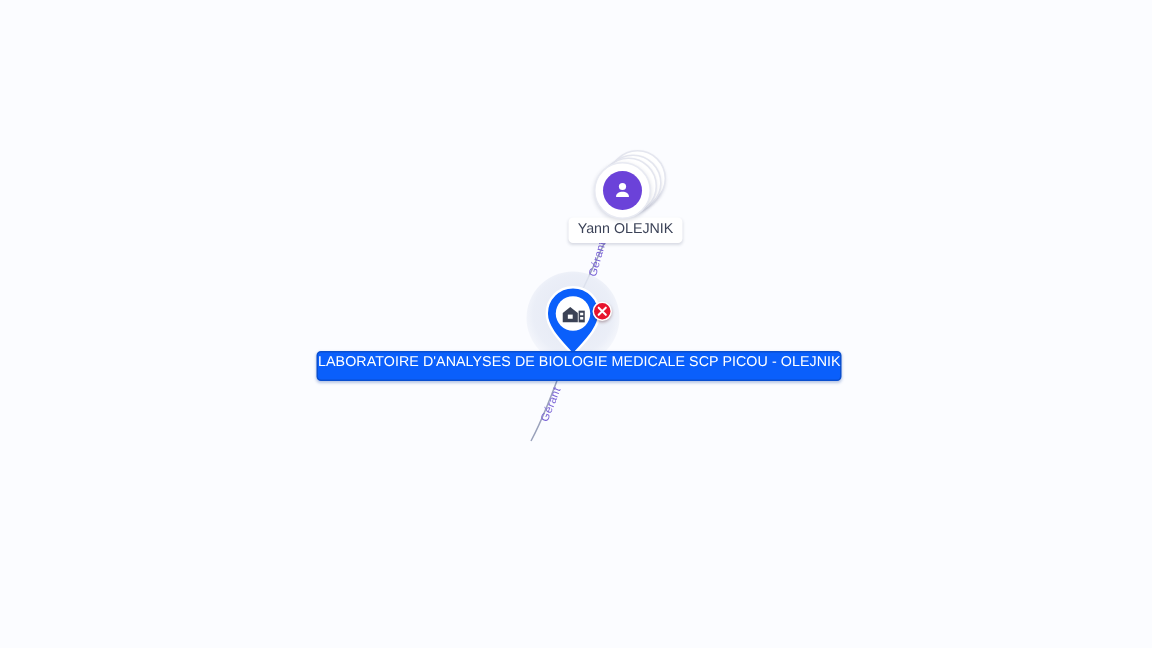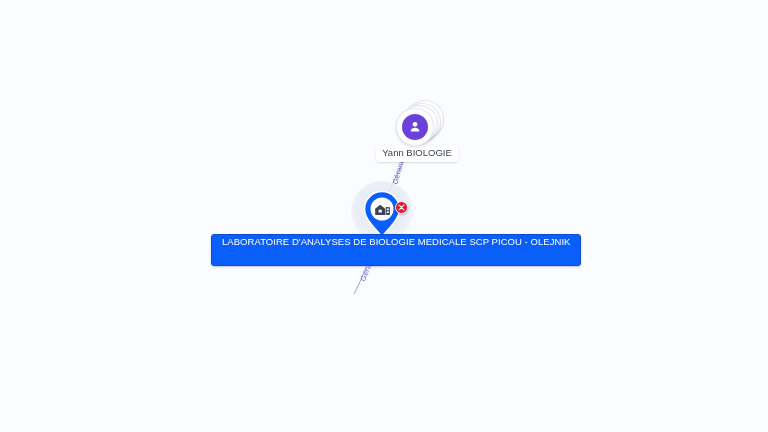--- a/index.html
+++ b/index.html
@@ -141,29 +141,29 @@
     display: flex; align-items: center; justify-content: center;
     box-shadow: 0 1px 2px rgba(60,0,10,.3);
     cursor: pointer;
   }
   .delete-badge svg { display: block; }
 
   
   #company-label {
     position: absolute;
     left: 211px; top: 234px;
-    height: 32px;
+    height: 20px;
     background: #0a5ffb;
     border: 1px solid #0a4fd0;
     border-radius: 3px;
     color: #ffffff;
     font-size: 9.5px;
     line-height: 14px;
     letter-spacing: .05px;
-    padding: 0 10px;
+    padding: 0 0;
     white-space: nowrap;
     box-shadow: 0 1px 2px rgba(10,60,160,.28);
     cursor: pointer;
   }
 </style>
 </head>
 <body>
 
 <div id="canvas">
 
@@ -187,21 +187,21 @@
       <div class="stack-card s1"></div>
       <div class="avatar-disc">
         <div class="avatar-inner">
           <svg width="16" height="16" viewBox="0 0 24 24" fill="#ffffff">
             <circle cx="12" cy="8" r="3.6"></circle>
             <path d="M12 13.2c-3.6 0-6.4 2.1-6.4 4.3v1.1h12.8v-1.1c0-2.2-2.8-4.3-6.4-4.3z"></path>
           </svg>
         </div>
       </div>
     </div>
-    <div class="person-label">Yann BIOLOGIE</div>
+    <div class="person-label">Yann OLEJNIK</div>
   </div>
 
 
   <div id="node-company">
     <div class="pin-halo"></div>
 
     <div class="pin">
       <svg width="38" height="48" viewBox="0 0 38 48">
         <path d="M19 1.5 C9.3 1.5 1.5 9.3 1.5 19 C1.5 29 12 38.5 19 46.5
                  C26 38.5 36.5 29 36.5 19 C36.5 9.3 28.7 1.5 19 1.5 Z" fill="#0a5ffb" stroke="#ffffff" stroke-width="1.6"></path>

